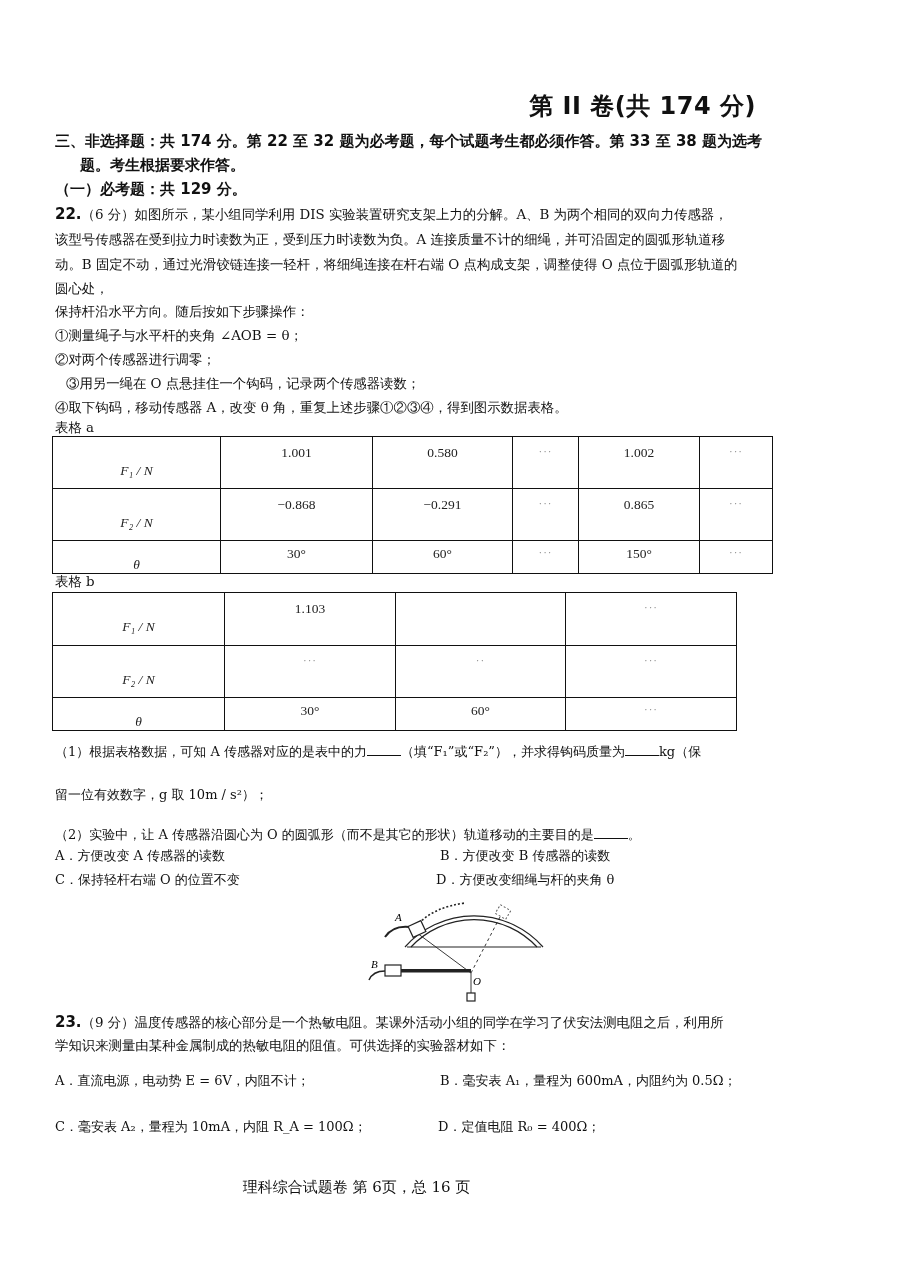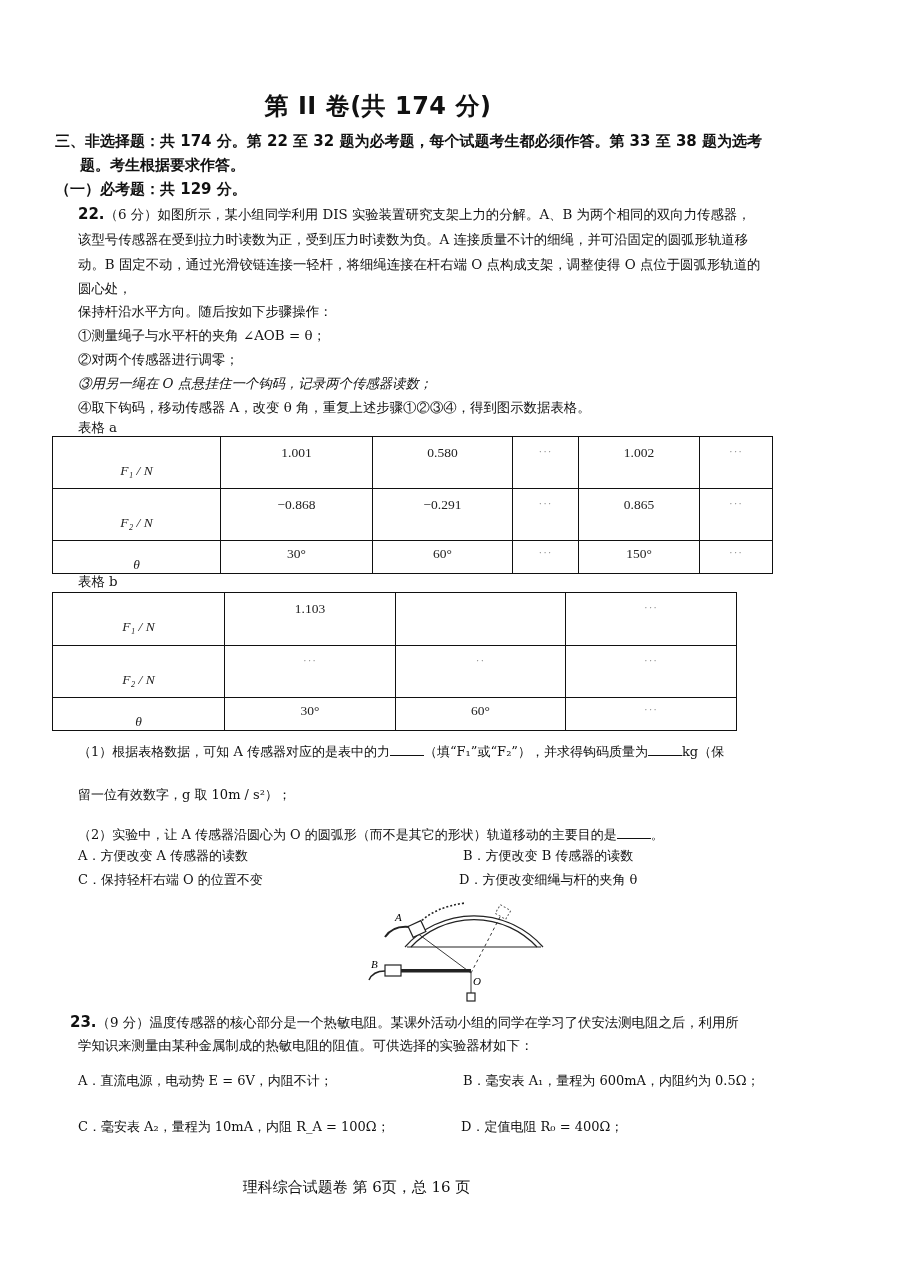--- a/index.html
+++ b/index.html
@@ -1,22 +1,22 @@
 <!DOCTYPE html>
 <html><head>
 <meta charset="utf-8">
 <style>
   html, body { margin: 0; padding: 0; background: #ffffff; }
   body { width: 900px; height: 1272px; position: relative; overflow: hidden;
          font-family: "DejaVu Serif", "Liberation Serif", serif; color: #111; }
   .abs { position: absolute; white-space: nowrap; }
-  .title { left: 8px; width: 740px; top: 90px; text-align: center; font-family: "DejaVu Sans", "Liberation Sans", sans-serif;
+  .title { left: 16px; width: 740px; top: 90px; text-align: right; font-family: "DejaVu Sans", "Liberation Sans", sans-serif;
            font-size: 24px; font-weight: bold; letter-spacing: 0.5px; }
   .sec { font-family: "DejaVu Sans", "Liberation Sans", sans-serif; font-weight: bold; font-size: 15px; }
-  .txt { font-size: 13.4px; margin-left: 23px; }
+  .txt { font-size: 13.4px; }
   .txt.small { font-size: 13px; text-align: right; }
   .blank { display: inline-block; width: 34px; border-bottom: 1.5px solid #111; height: 14px; vertical-align: baseline; }
   table.grid { position: absolute; border-collapse: collapse; table-layout: fixed; }
   table.grid td { border: 1.3px solid #111; text-align: center; vertical-align: top; padding: 8px 0 0 0;
                   font-family: "Liberation Serif", "DejaVu Serif", serif; font-size: 13.5px; color: #222; }
   table.grid td.hdr { vertical-align: middle; padding-top: 16px; font-style: italic; }
   table.grid td.dots { color: #888; font-size: 11px; letter-spacing: 1px; }
   .footer { left: 0; width: 713px; top: 1178px; text-align: center; font-size: 15px; }
   .qnum { font-family: "DejaVu Sans", "Liberation Sans", sans-serif; font-weight: bold; font-size: 15px; }
 </style>
@@ -31,21 +31,21 @@
 
 <div class="abs txt" style="left:55px;top:205px;">
   <span class="qnum">22.</span><span>（6 分）</span><span>如图所示，某小组同学利用 DIS 实验装置研究支架上力的分解。A、B 为两个相同的双向力传感器，</span>
 </div>
 <div class="abs txt" style="left:55px;top:231px;">该型号传感器在受到拉力时读数为正，受到压力时读数为负。A 连接质量不计的细绳，并可沿固定的圆弧形轨道移</div>
 <div class="abs txt" style="left:55px;top:256px;">动。B 固定不动，通过光滑铰链连接一轻杆，将细绳连接在杆右端 O 点构成支架，调整使得 O 点位于圆弧形轨道的</div>
 <div class="abs txt" style="left:55px;top:280px;">圆心处，</div>
 <div class="abs txt" style="left:55px;top:303px;">保持杆沿水平方向。随后按如下步骤操作：</div>
 <div class="abs txt" style="left:55px;top:327px;">①测量绳子与水平杆的夹角 ∠AOB = θ；</div>
 <div class="abs txt" style="left:55px;top:351px;text-align:center;">②对两个传感器进行调零；</div>
-<div class="abs txt" style="left:55px;top:375px;font-style:italic;">③用另一绳在 O 点悬挂住一个钩码，记录两个传感器读数；</div>
+<div class="abs txt" style="left:66px;top:375px;">③用另一绳在 O 点悬挂住一个钩码，记录两个传感器读数；</div>
 <div class="abs txt" style="left:55px;top:399px;">④取下钩码，移动传感器 A，改变 θ 角，重复上述步骤①②③④，得到图示数据表格。</div>
 
 <div class="abs txt" style="left:55px;top:419px;">表格 a</div>
 <table class="grid" style="left:52px;top:436px;width:720px;">
   <colgroup>
       <col style="width:168px">
       <col style="width:152px">
       <col style="width:140px">
       <col style="width:66px">
       <col style="width:121px">
@@ -137,21 +137,21 @@
   <rect x="55" y="28" width="14" height="12" fill="#fff" stroke="#222" stroke-width="1.2" transform="rotate(-25 62 34)"></rect>
   <rect x="142" y="12" width="12" height="10" fill="none" stroke="#555" stroke-dasharray="2,2" transform="rotate(30 148 17)"></rect>
   <rect x="30" y="70" width="16" height="11" fill="#fff" stroke="#222" stroke-width="1.2"></rect>
   <rect x="46" y="74" width="70" height="3.5" fill="#222"></rect>
   <rect x="112" y="98" width="8" height="8" fill="#fff" stroke="#222" stroke-width="1.2"></rect>
   <text x="40" y="26" font-size="11" font-style="italic" font-family="Liberation Serif, serif">A</text>
   <text x="16" y="73" font-size="11" font-style="italic" font-family="Liberation Serif, serif">B</text>
   <text x="118" y="90" font-size="11" font-style="italic" font-family="Liberation Serif, serif">O</text>
 </svg>
 
-<div class="abs txt" style="left:47px;top:1013px;">
+<div class="abs txt" style="left:55px;top:1013px;">
   <span class="qnum">23.</span><span>（9 分）</span><span>温度传感器的核心部分是一个热敏电阻。某课外活动小组的同学在学习了伏安法测电阻之后，利用所</span>
 </div>
 <div class="abs txt" style="left:55px;top:1037px;">学知识来测量由某种金属制成的热敏电阻的阻值。可供选择的实验器材如下：</div>
 <div class="abs txt small" style="left:55px;top:1072px;">A．直流电源，电动势 E = 6V，内阻不计；</div>
 <div class="abs txt small" style="left:440px;top:1072px;">B．毫安表 A₁，量程为 600mA，内阻约为 0.5Ω；</div>
 <div class="abs txt small" style="left:55px;top:1118px;">C．毫安表 A₂，量程为 10mA，内阻 R_A = 100Ω；</div>
 <div class="abs txt small" style="left:438px;top:1118px;">D．定值电阻 R₀ = 400Ω；</div>
 
 <div class="abs footer">理科综合试题卷 第 6页，总 16 页</div>
 

